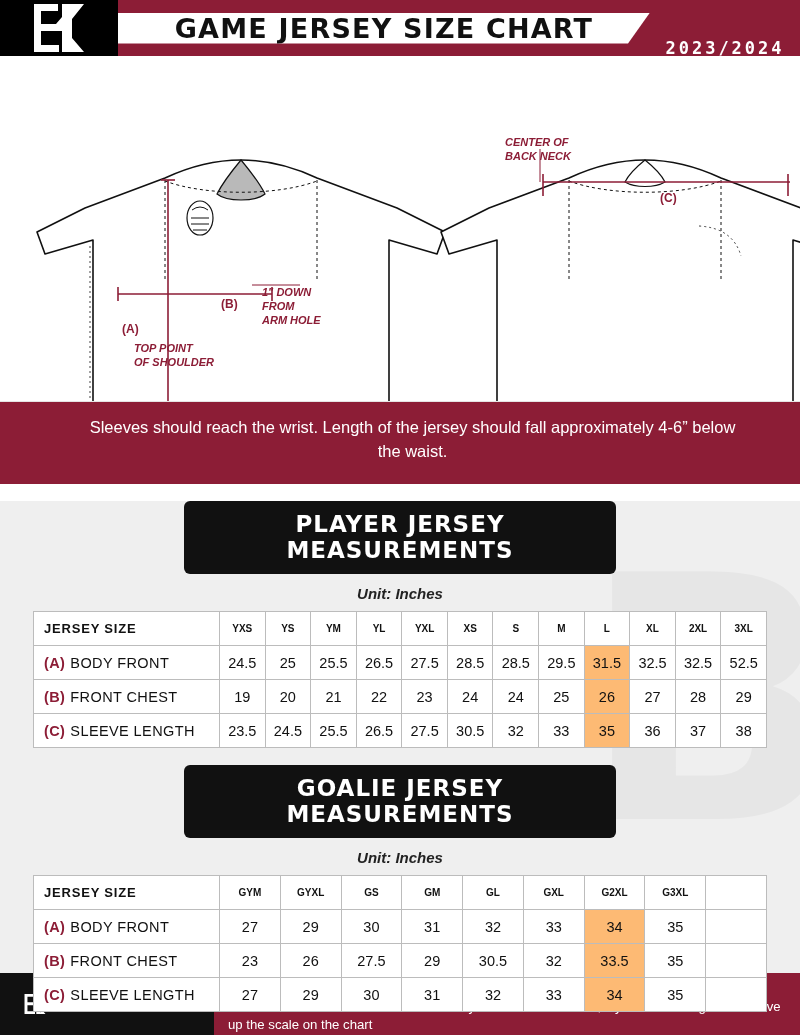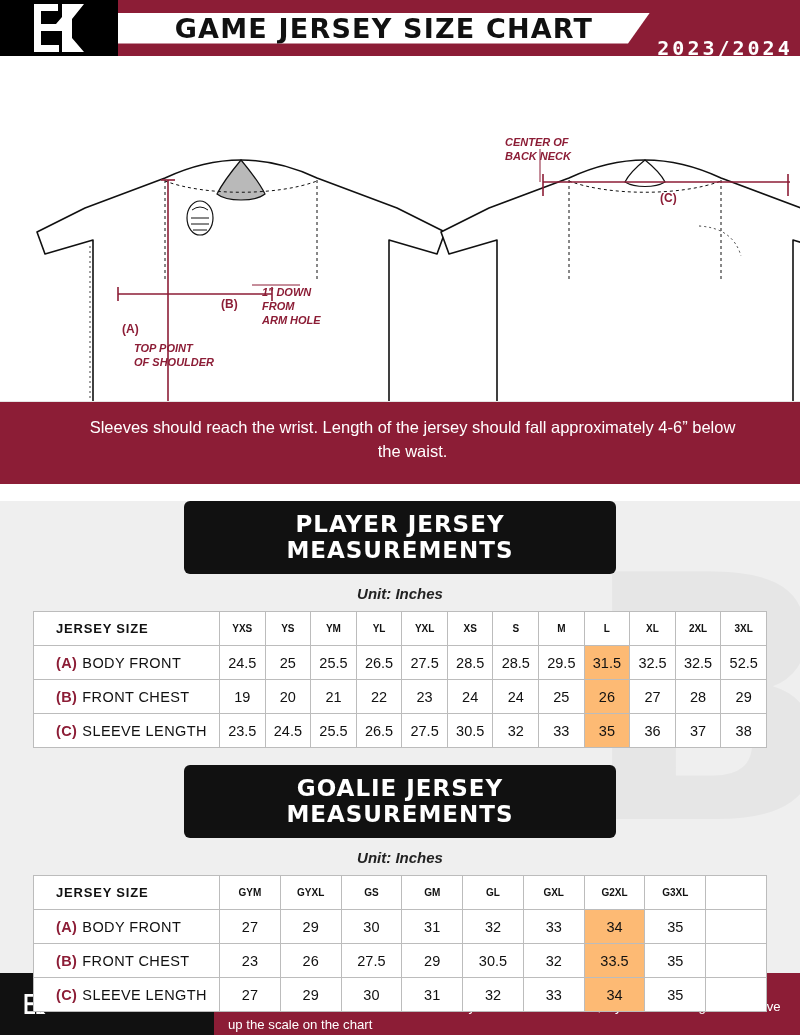--- a/index.html
+++ b/index.html
@@ -48,21 +48,21 @@
     color: #111111;
     font-family: "DejaVu Sans", sans-serif;
   }
   .header-season {
     width: 150px;
     background: #8c1d36;
     display: flex;
     align-items: center;
     justify-content: center;
     color: #ffffff;
-    font-size: 20px;
+    font-size: 17px;
     font-weight: bold;
     letter-spacing: 3px;
     font-family: "DejaVu Sans Mono", monospace;
     margin-top: 40px;
   }
 
   
   .diagram {
     position: relative;
     height: 345px;
@@ -138,21 +138,21 @@
   th, td {
     border: 1px solid #bcbcbc;
     text-align: center;
     font-size: 14.5px;
     color: #111111;
     height: 33px;
     padding: 0;
   }
   th.label-col, td.label-col {
     text-align: left;
-    padding-left: 22px;
+    padding-left: 10px;
     font-size: 14.5px;
     letter-spacing: 0.4px;
   }
   th.label-col { font-size: 13px; letter-spacing: 0.8px; }
   table.player col.labelcol { width: 186px; }
   table.goalie col.labelcol { width: 186px; }
   .tag {
     color: #8c1d36;
     font-weight: bold;
     margin-right: 5px;

